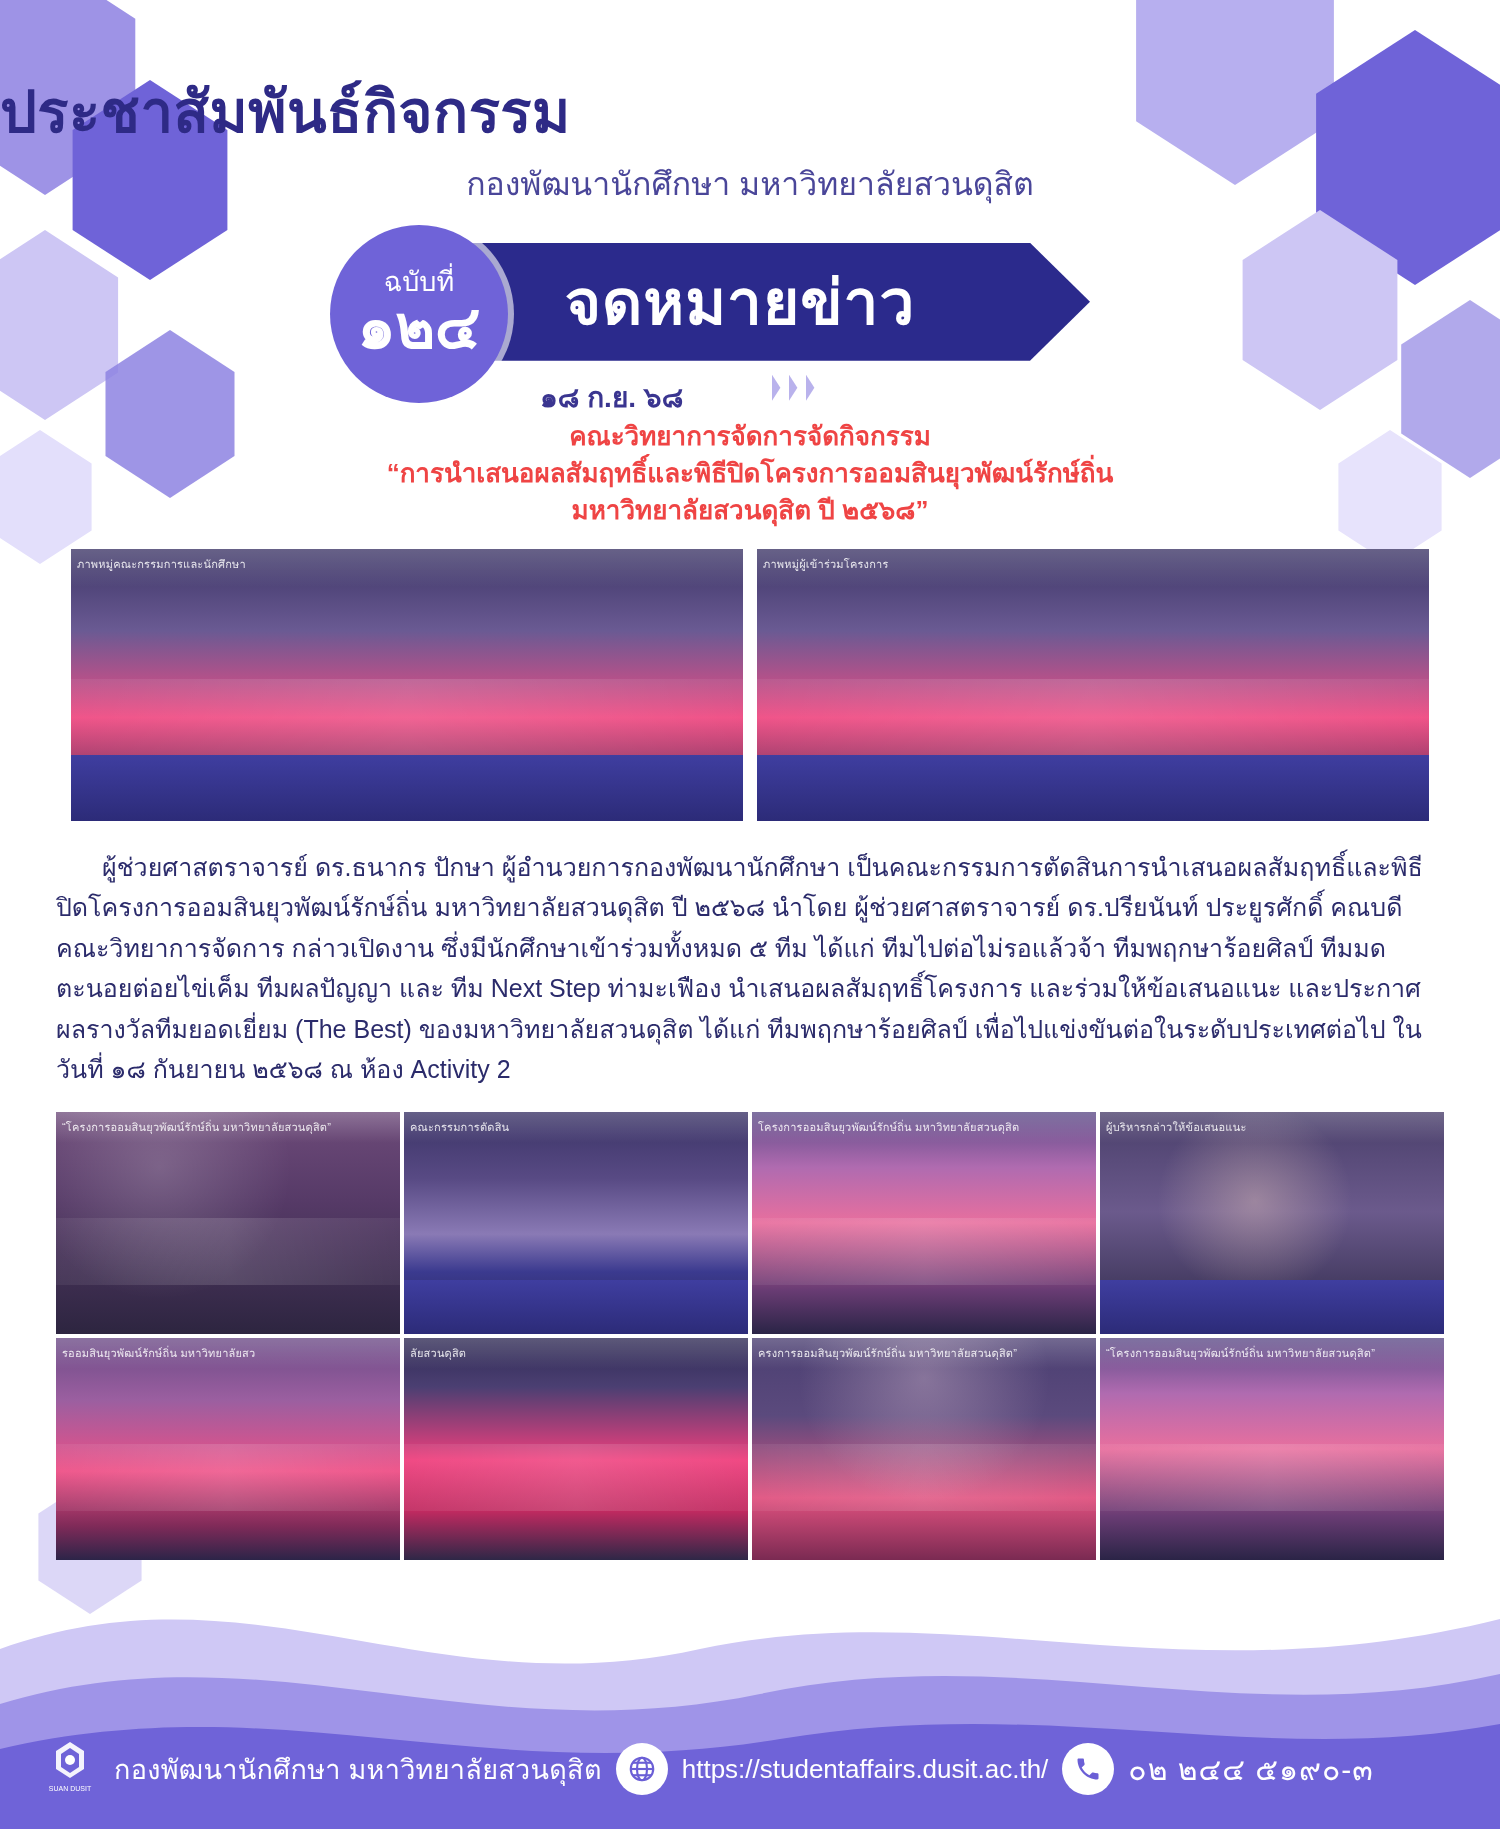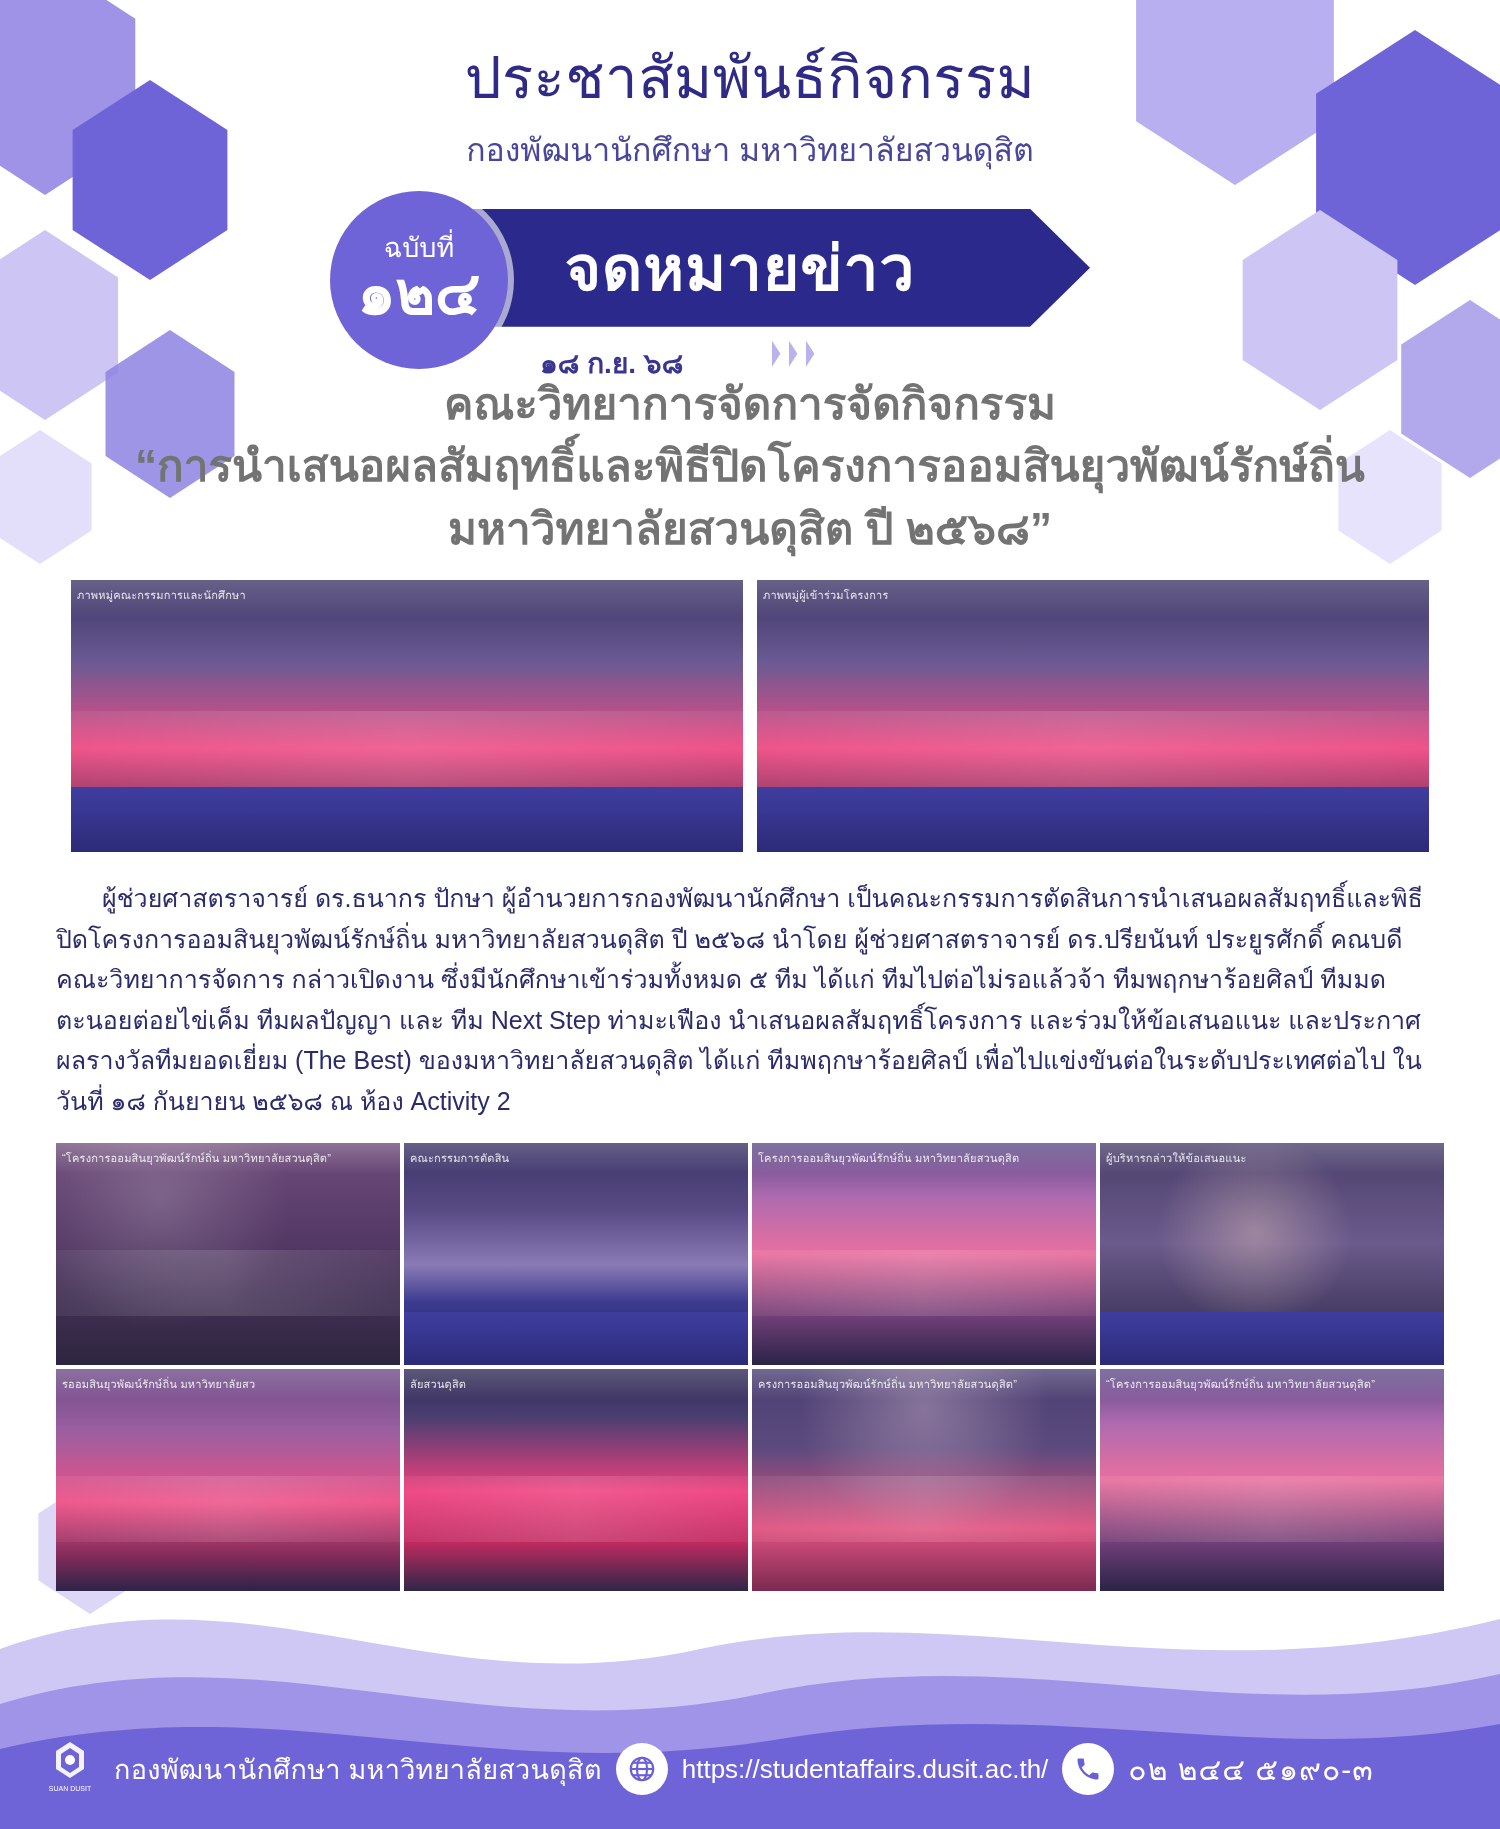--- a/index.html
+++ b/index.html
@@ -33,22 +33,22 @@
     background:#ffffff;color:#6b5fd6;
     display:flex;align-items:center;justify-content:center;
     font-size:30px;flex:0 0 auto;
   }
   .sdu-logo{
     width:60px;height:62px;flex:0 0 auto;position:relative;
   }
   
   .content{position:relative;z-index:2;}
   .head-title{
-    text-align:center;font-size:58px;font-weight:normal;color:#2e2a86;
-    padding-top:46px;line-height:1.1;letter-spacing:.5px;
+    font-size:58px;font-weight:bold;color:#2e2a86;
+    padding-top:80px;line-height:1.1;letter-spacing:.5px;
   }
   .head-sub{
     text-align:center;font-size:32px;color:#4a4699;margin-top:14px;
   }
   
   .banner-wrap{position:relative;height:170px;margin-top:16px;}
   .banner{
     position:absolute;left:390px;top:18px;width:700px;height:118px;
     background:#2b2a8c;
     clip-path:polygon(0 0,calc(100% - 60px) 0,100% 50%,calc(100% - 60px) 100%,0 100%);
@@ -65,22 +65,22 @@
   .issue-num{font-size:60px;font-weight:bold;}
   .issue-date{
     position:absolute;left:540px;top:150px;font-size:28px;color:#3a3590;font-weight:bold;
   }
   .chev{position:absolute;left:772px;top:150px;display:flex;gap:3px;}
   .chev span{
     display:block;width:14px;height:26px;background:#b9b2ec;
     clip-path:polygon(0 0,60% 50%,0 100%,0 100%);
   }
   .subject{
-    text-align:center;margin-top:12px;font-size:44px;font-weight:bold;
-    color:#737373;line-height:1.42;
+    text-align:center;margin-top:23px;font-size:26px;font-weight:bold;
+    color:#ef4444;line-height:1.42;
   }
   .photo-row-top{
     display:flex;gap:14px;justify-content:center;margin-top:20px;
   }
   .ph{
     border-radius:0;overflow:hidden;position:relative;background:#3a3566;
   }
   .body-text{
     margin:26px 56px 0 56px;font-size:25px;line-height:1.62;color:#2b2b6b;
     text-align:left;text-indent:46px;

